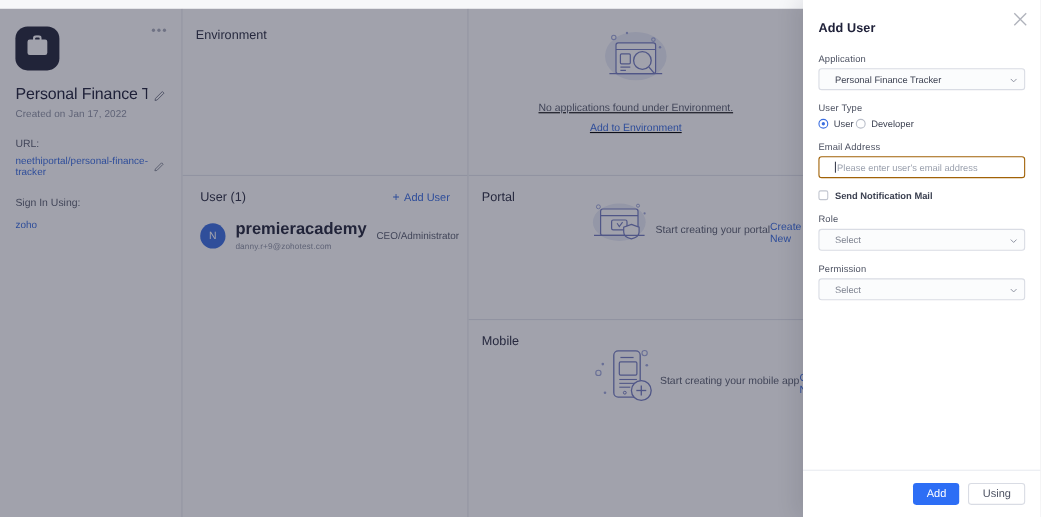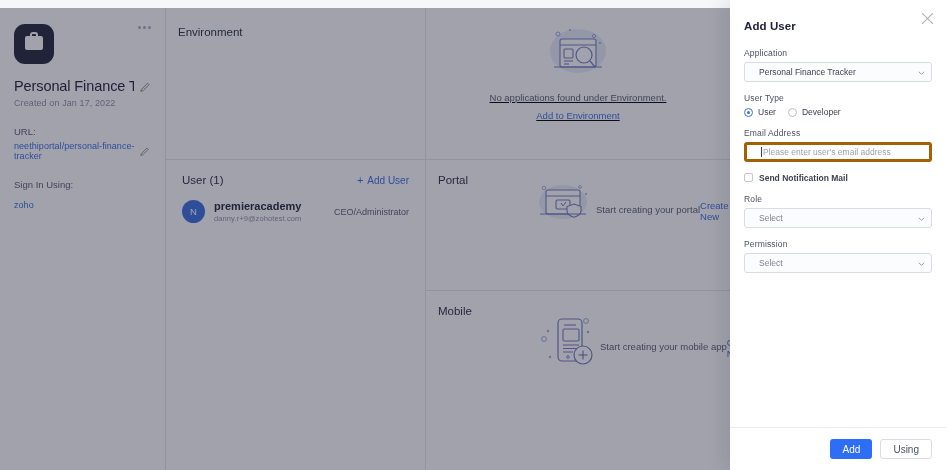--- a/index.html
+++ b/index.html
@@ -85,21 +85,21 @@
   .mid-block-2 { position: relative; }
 
   .user-row {
     display: flex; align-items: center; padding: 14px 16px 0 16px; gap: 9px;
   }
   .avatar {
     width: 23px; height: 23px; border-radius: 50%; background: #3b6ee0;
     color: #fff; font-size: 9.5px; display: flex; align-items: center; justify-content: center;
     flex: 0 0 auto;
   }
-  .user-name { font-size: 11px; color: #24263a; font-weight: bold; }
+  .user-name { font-size: 15px; color: #24263a; font-weight: bold; }
   .user-mail { font-size: 7.5px; color: #8e93a3; margin-top: 2px; letter-spacing: .1px; }
   .user-role { font-size: 9px; color: #5b6070; margin-left: auto; }
 
   
   .col-right {
     position: absolute; left: 426px; top: 0; width: 304px; height: 462px;
     background: #ffffff;
   }
   .pane { position: relative; border-bottom: 1px solid #e3e6ec; }
   .pane-env { height: 152px; }
@@ -146,26 +146,26 @@
     width: 100%; height: 20px; border: 1px solid #d9dce4; border-radius: 3px;
     background: #fbfcfd; display: flex; align-items: center;
     padding: 0 14px; font-size: 8.5px; color: #7e8390; position: relative;
   }
   .select-box.filled { color: #3d4252; }
   .caret {
     position: absolute; right: 6px; top: 50%; transform: translateY(-50%);
     width: 7px; height: 7px;
   }
   .text-input {
-    border: 3px solid #a16207; background: #ffffff; color: #9aa0ad;
+    border: 1px solid #a16207; background: #ffffff; color: #9aa0ad;
   }
   .text-input .caretbar {
     width: 1px; height: 10px; background: #3d4252; margin-right: 1px;
   }
-  .radio-row { display: flex; align-items: flex-start; gap: 12px; margin-top: 2px; }
+  .radio-row { display: flex; align-items: flex-start; gap: 2px; margin-top: 2px; }
   .radio { display: flex; align-items: center; gap: 5px; font-size: 8.5px; color: #3d4252; cursor: pointer; }
   .radio .dot {
     width: 9px; height: 9px; border-radius: 50%; border: 1px solid #b9bec9;
     background: #fff; position: relative; flex: 0 0 auto;
   }
   .radio.on .dot { border-color: #3b6ee0; }
   .radio.on .dot::after {
     content: ""; position: absolute; left: 2px; top: 2px;
     width: 3px; height: 3px; border-radius: 50%; background: #3b6ee0;
   }

